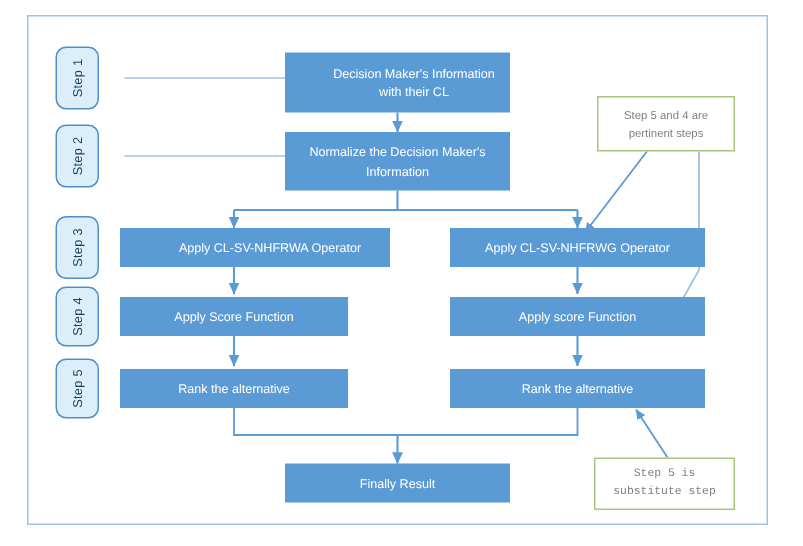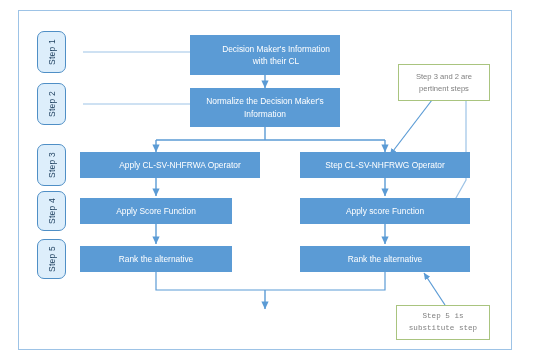--- a/index.html
+++ b/index.html
@@ -142,24 +142,25 @@
   <div class="proc" style="left:190px; top:35px; width:150px; height:40px;padding-left:28px;">Decision Maker's Information with their CL</div>
 
   <div class="proc" style="left:190px; top:88px; width:150px; height:39px;text-align:center;">Normalize the Decision Maker's Information</div>
 
   <div class="proc" style="left:80px; top:152px; width:180px; height:26px;padding-left:26px;">Apply CL-SV-NHFRWA Operator</div>
 
   <div class="proc" style="left:80px; top:198px; width:152px; height:26px;">Apply Score Function</div>
 
   <div class="proc" style="left:80px; top:246px; width:152px; height:26px;">Rank the alternative</div>
 
-  <div class="proc" style="left:300px; top:152px; width:170px; height:26px;">Step CL-SV-NHFRWG Operator</div>
+  <div class="proc" style="left:300px; top:152px; width:170px; height:26px;">Apply CL-SV-NHFRWG Operator</div>
 
   <div class="proc" style="left:300px; top:198px; width:170px; height:26px;">Apply score Function</div>
 
   <div class="proc" style="left:300px; top:246px; width:170px; height:26px;">Rank the alternative</div>
 
+  <div class="proc" style="left:190px; top:309px; width:150px; height:26px;">Finally Result</div>
 
-  <div class="note" style="left:398px; top:64px; width:92px; height:37px;">Step 3 and 2 are pertinent steps</div>
+  <div class="note" style="left:398px; top:64px; width:92px; height:37px;">Step 5 and 4 are pertinent steps</div>
 
   <div class="note" style="left:396px; top:305px; width:94px; height:35px;font-family:Liberation Mono, monospace;">Step 5 is substitute step</div>
 
 </div>
 
 </body></html>

